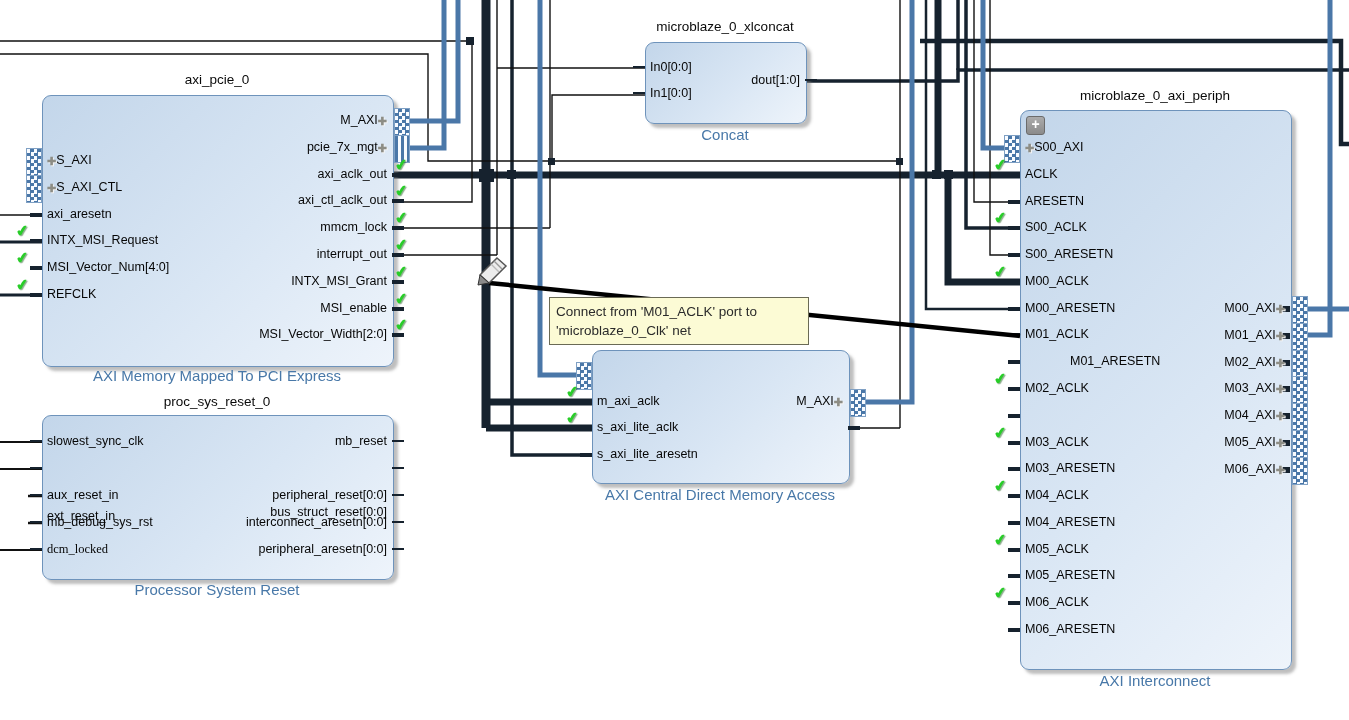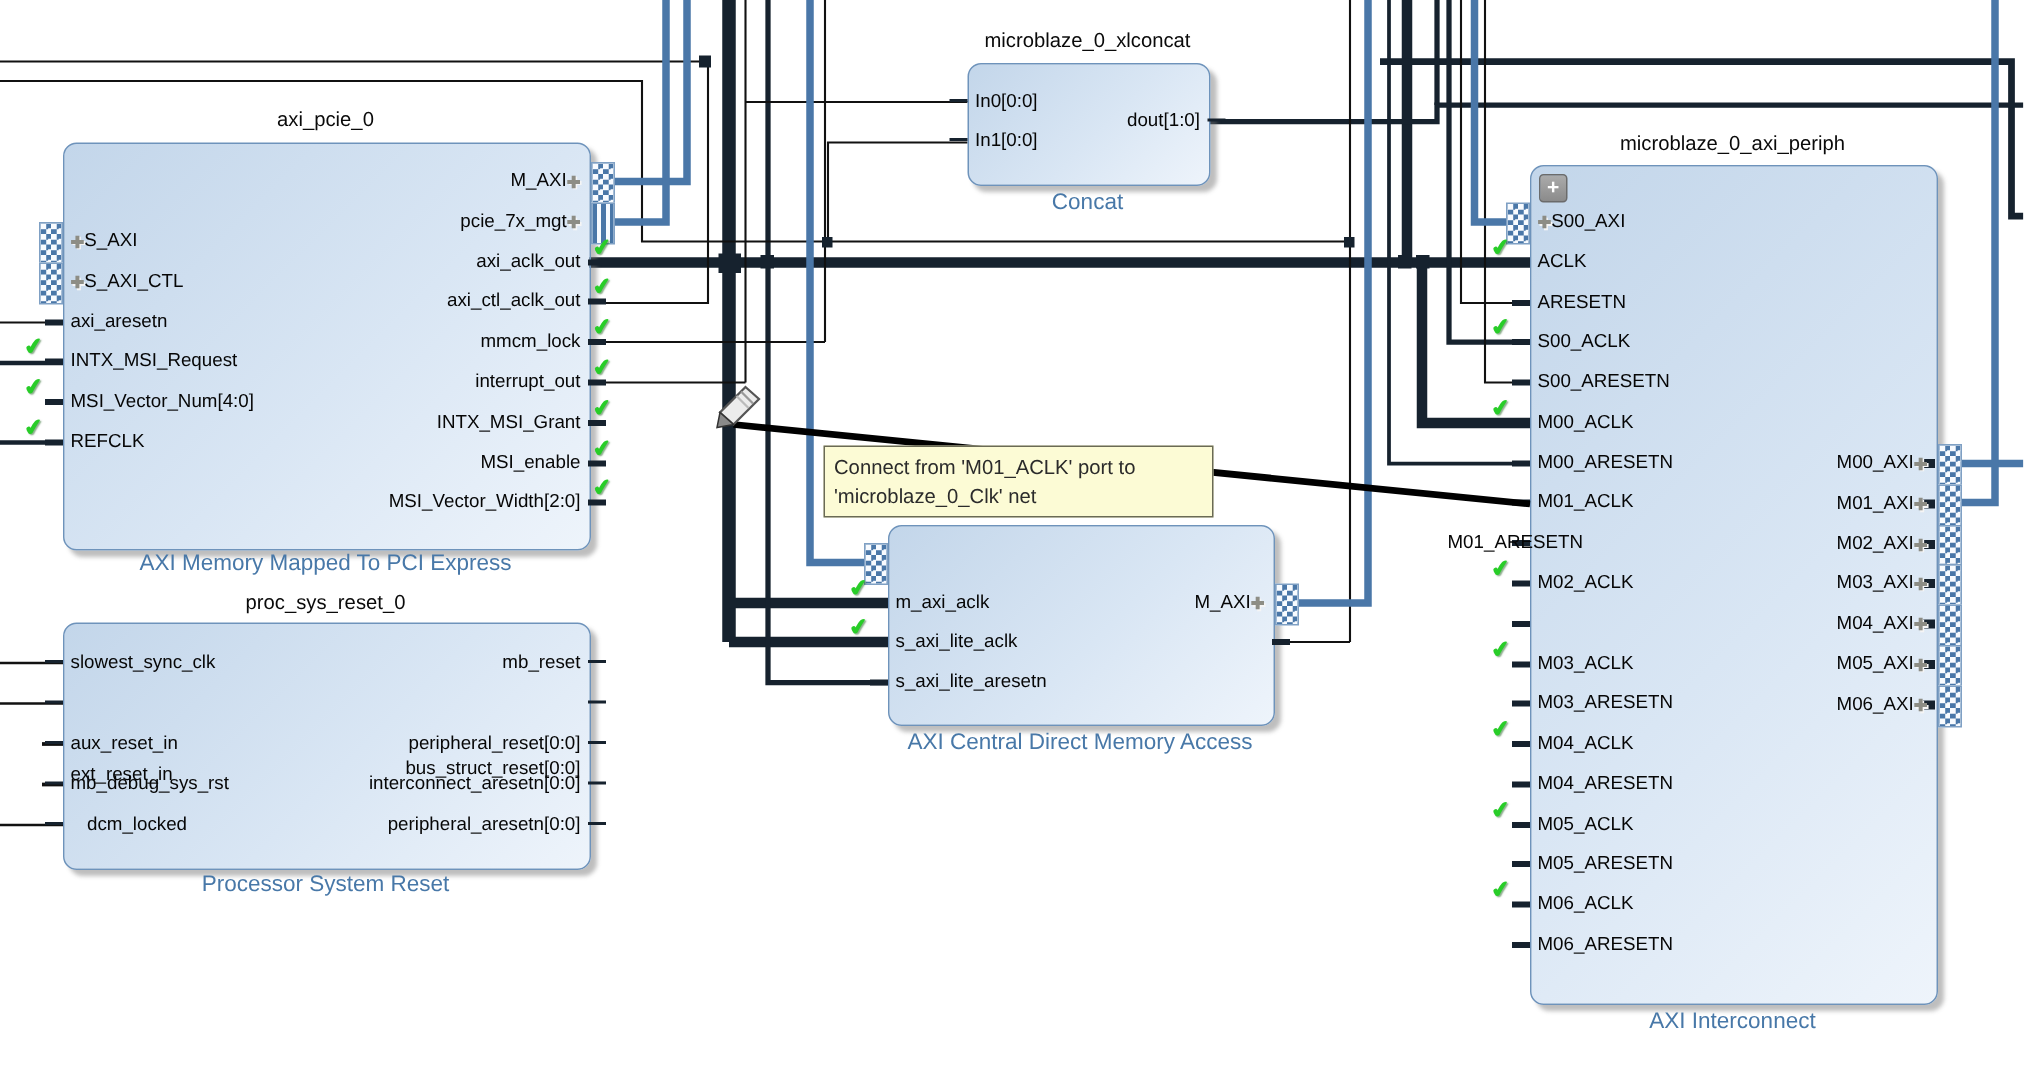--- a/index.html
+++ b/index.html
@@ -175,21 +175,21 @@
     <div class="block-title" style="left: -18px; top: 394px; width: 470px;">proc_sys_reset_0</div>
     <div class="block-subtitle" style="left: -18px; top: 581px; width: 470px;">Processor System Reset</div>
     <div class="port left" style="left: 47px; top: 433px; width: 340px;"><span>slowest_sync_clk</span></div>
     <div class="stub thin" style="left: 30px; top: 440px; width: 12px;"></div>
     <div class="port left" style="left: 47px; top: 460px; width: 340px; margin-top: 48px;"><span>ext_reset_in</span></div>
     <div class="stub thin" style="left: 30px; top: 467px; width: 12px;"></div>
     <div class="port left" style="left: 47px; top: 487px; width: 340px;"><span>aux_reset_in</span></div>
     <div class="stub thin" style="left: 30px; top: 494px; width: 12px;"></div>
     <div class="port left" style="left: 47px; top: 514px; width: 340px;"><span>mb_debug_sys_rst</span></div>
     <div class="stub thin" style="left: 30px; top: 521px; width: 12px;"></div>
-    <div class="port left" style="left: 58px; top: 541px; width: 340px;"><span>dcm_locked</span></div>
+    <div class="port left" style="left: 47px; top: 541px; width: 340px; font-family: Liberation Serif, serif;"><span>dcm_locked</span></div>
     <div class="stub thin" style="left: 30px; top: 548px; width: 12px;"></div>
     <div class="port right" style="left: 47px; top: 433px; width: 340px;"><span>mb_reset</span></div>
     <div class="stub thin" style="left: 392px; top: 440px; width: 12px;"></div>
     <div class="port right" style="left: 47px; top: 460px; width: 340px; margin-top: 44px;"><span>bus_struct_reset[0:0]</span></div>
     <div class="stub thin" style="left: 392px; top: 467px; width: 12px;"></div>
     <div class="port right" style="left: 47px; top: 487px; width: 340px;"><span>peripheral_reset[0:0]</span></div>
     <div class="stub thin" style="left: 392px; top: 494px; width: 12px;"></div>
     <div class="port right" style="left: 47px; top: 514px; width: 340px;"><span>interconnect_aresetn[0:0]</span></div>
     <div class="stub thin" style="left: 392px; top: 521px; width: 12px;"></div>
     <div class="port right" style="left: 47px; top: 541px; width: 340px;"><span>peripheral_aresetn[0:0]</span></div>
@@ -233,21 +233,21 @@
     <div class="check" style="left: 994px; top: 209.34px;">✔</div>
     <div class="port left" style="left: 1025px; top: 246.12px; width: 260px;"><span>S00_ARESETN</span></div>
     <div class="stub" style="left: 1008px; top: 253.12px; width: 12px;"></div>
     <div class="port left" style="left: 1025px; top: 272.9px; width: 260px;"><span>M00_ACLK</span></div>
     <div class="stub" style="left: 1008px; top: 279.9px; width: 12px;"></div>
     <div class="check" style="left: 994px; top: 262.9px;">✔</div>
     <div class="port left" style="left: 1025px; top: 299.68px; width: 260px;"><span>M00_ARESETN</span></div>
     <div class="stub" style="left: 1008px; top: 306.68px; width: 12px;"></div>
     <div class="port left" style="left: 1025px; top: 326.46px; width: 260px;"><span>M01_ACLK</span></div>
     <div class="stub" style="left: 1008px; top: 333.46px; width: 12px;"></div>
-    <div class="port left" style="left: 965px; top: 353.24px; width: 260px;"><span>M01_ARESETN</span></div>
+    <div class="port left" style="left: 1070px; top: 353.24px; width: 260px;"><span>M01_ARESETN</span></div>
     <div class="stub" style="left: 1008px; top: 360.24px; width: 12px;"></div>
     <div class="port left" style="left: 1025px; top: 380.02px; width: 260px;"><span>M02_ACLK</span></div>
     <div class="stub" style="left: 1008px; top: 387.02px; width: 12px;"></div>
     <div class="check" style="left: 994px; top: 370.02px;">✔</div>
     <div class="stub" style="left: 1008px; top: 413.8px; width: 12px;"></div>
     <div class="port left" style="left: 1025px; top: 433.58px; width: 260px;"><span>M03_ACLK</span></div>
     <div class="stub" style="left: 1008px; top: 440.58px; width: 12px;"></div>
     <div class="check" style="left: 994px; top: 423.58px;">✔</div>
     <div class="port left" style="left: 1025px; top: 460.36px; width: 260px;"><span>M03_ARESETN</span></div>
     <div class="stub" style="left: 1008px; top: 467.36px; width: 12px;"></div>

